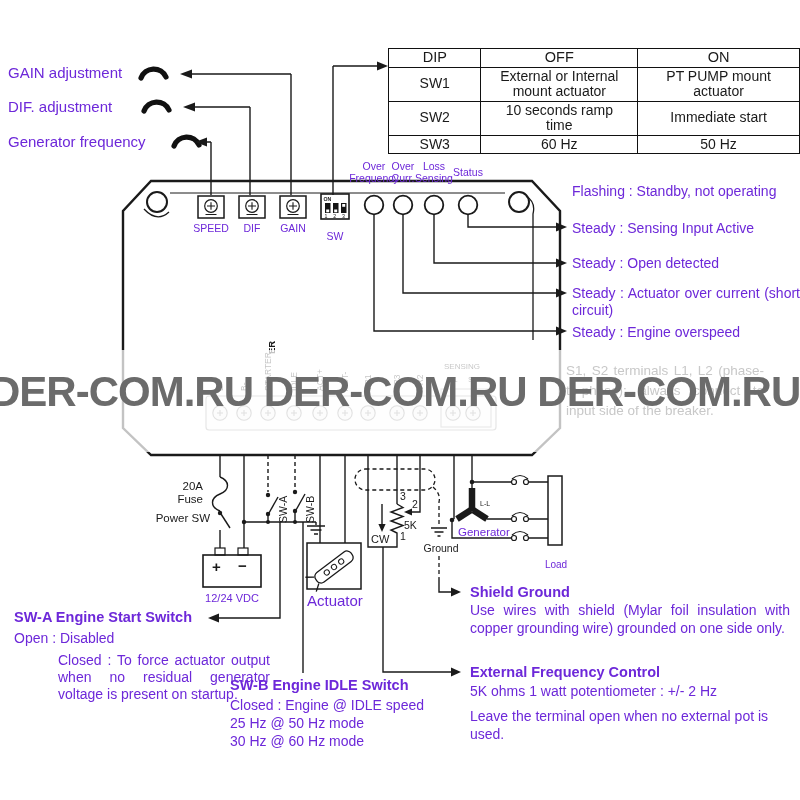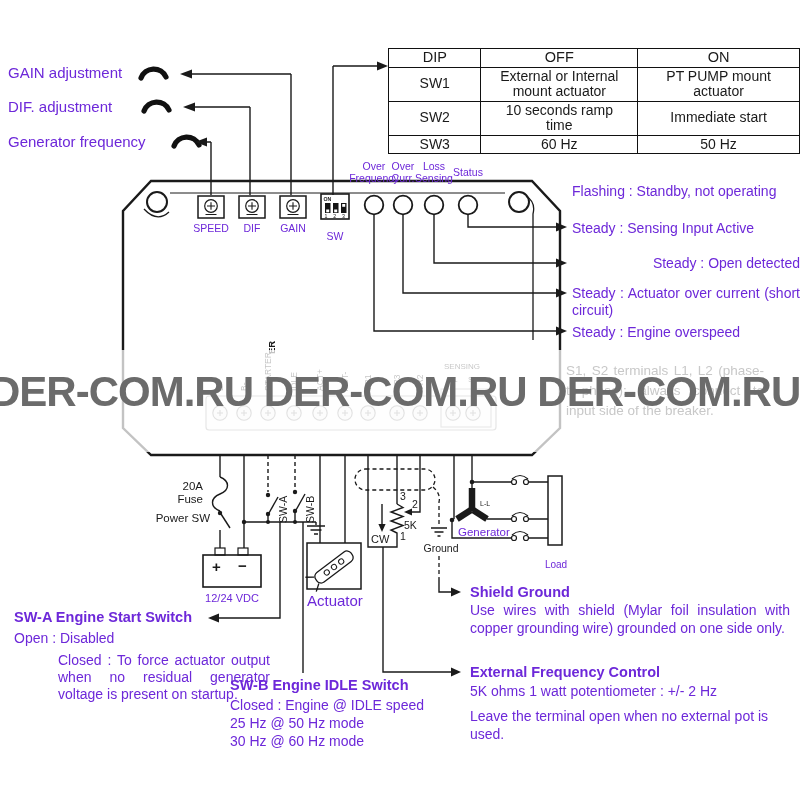--- a/index.html
+++ b/index.html
@@ -308,21 +308,21 @@
 <div class="t small c pre" style="left:349px;top:160px;width:50px;">Over
 Frequency</div>
 <div class="t small c pre" style="left:381px;top:160px;width:44px;">Over
 Curr.</div>
 <div class="t small c pre" style="left:412px;top:160px;width:44px;">Loss
 Sensing</div>
 <div class="t small c" style="left:452px;top:166px;width:32px;">Status</div>
 
 <div class="t j" style="left:572px;top:183px;width:228px;">Flashing : Standby, not operating</div>
 <div class="t" style="left:572px;top:220px;width:228px;">Steady : Sensing Input Active</div>
-<div class="t" style="left:572px;top:255px;width:228px;text-align:right;">Steady : Open detected</div>
+<div class="t" style="left:572px;top:255px;width:228px;">Steady : Open detected</div>
 <div class="t j" style="left:572px;top:285px;width:228px;">Steady : Actuator over current (short circuit)</div>
 <div class="t" style="left:572px;top:324px;width:228px;">Steady : Engine overspeed</div>
 
 <div class="t c" style="left:203px;top:590px;width:58px;font-size:11px;">12/24 VDC</div>
 <div class="t c" style="left:307px;top:593px;width:54px;font-size:15px;">Actuator</div>
 <div class="t" style="left:458px;top:524px;width:60px;font-size:11.5px;">Generator</div>
 <div class="t c" style="left:540px;top:549px;width:32px;font-size:10px;margin-top:8px;">Load</div>
 
 <div class="t b" style="left:14px;top:609px;font-size:14.5px;">SW-A Engine Start Switch</div>
 <div class="t" style="left:14px;top:630px;">Open : Disabled</div>

